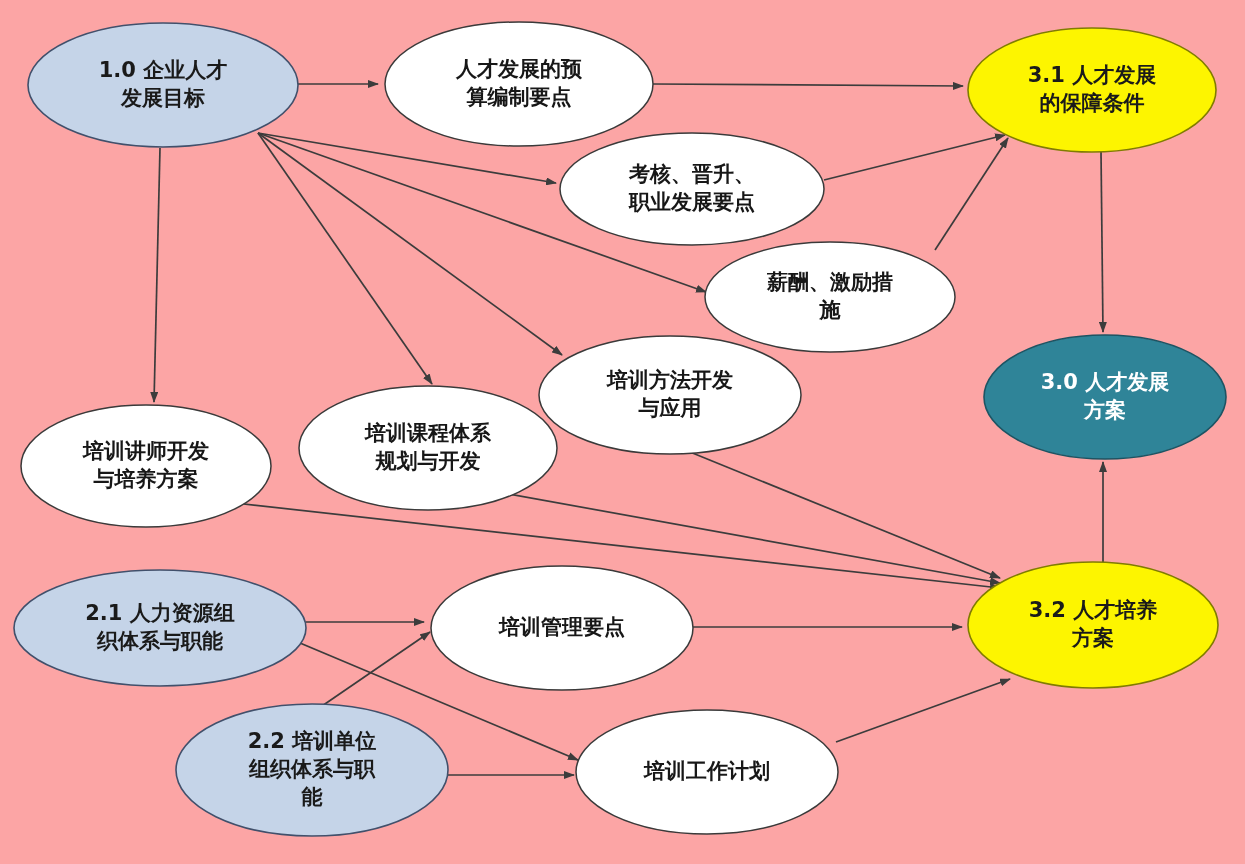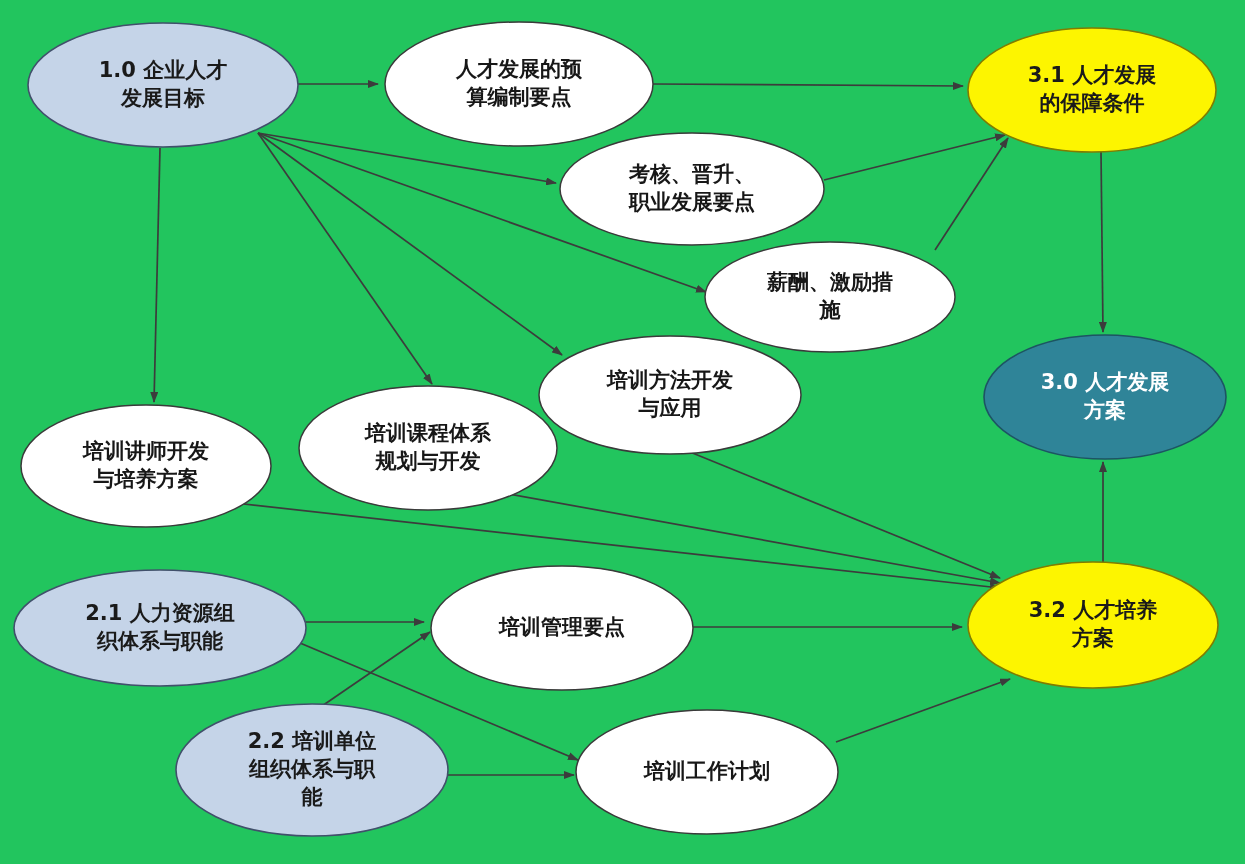--- a/index.html
+++ b/index.html
@@ -1,19 +1,19 @@
 <!DOCTYPE html>
 <html><head>
 <meta charset="utf-8">
 <title>Talent Development Flow Diagram</title>
 <style>
   html,body{margin:0;padding:0;background:#ffffff;}
   body{width:1245px;height:864px;overflow:hidden;
        font-family:"DejaVu Sans","Liberation Sans",sans-serif;}
-  #stage{position:relative;width:1245px;height:864px;background:#22c55e;}
+  #stage{position:relative;width:1245px;height:864px;background:#fca5a5;}
   svg#diagram{position:absolute;left:0;top:0;width:1245px;height:864px;display:block;}
   .node-ellipse{stroke:#404040;stroke-width:1.6;}
   .node-ellipse.blue{fill:#c5d4e8;stroke:#41506b;}
   .node-ellipse.yellow{fill:#fdf500;stroke:#807c00;}
   .node-ellipse.teal{fill:#2f8498;stroke:#1d5463;}
   .node-ellipse.plain{fill:#ffffff;stroke:#3a3a3a;stroke-width:1.5;}
   .node-label{font-family:"DejaVu Sans","Liberation Sans",sans-serif;
       font-size:21px;font-weight:700;fill:#1a1a1a;text-anchor:middle;
       dominant-baseline:middle;pointer-events:none;}
   .node-label.plainlbl{font-weight:700;fill:#171717;}

